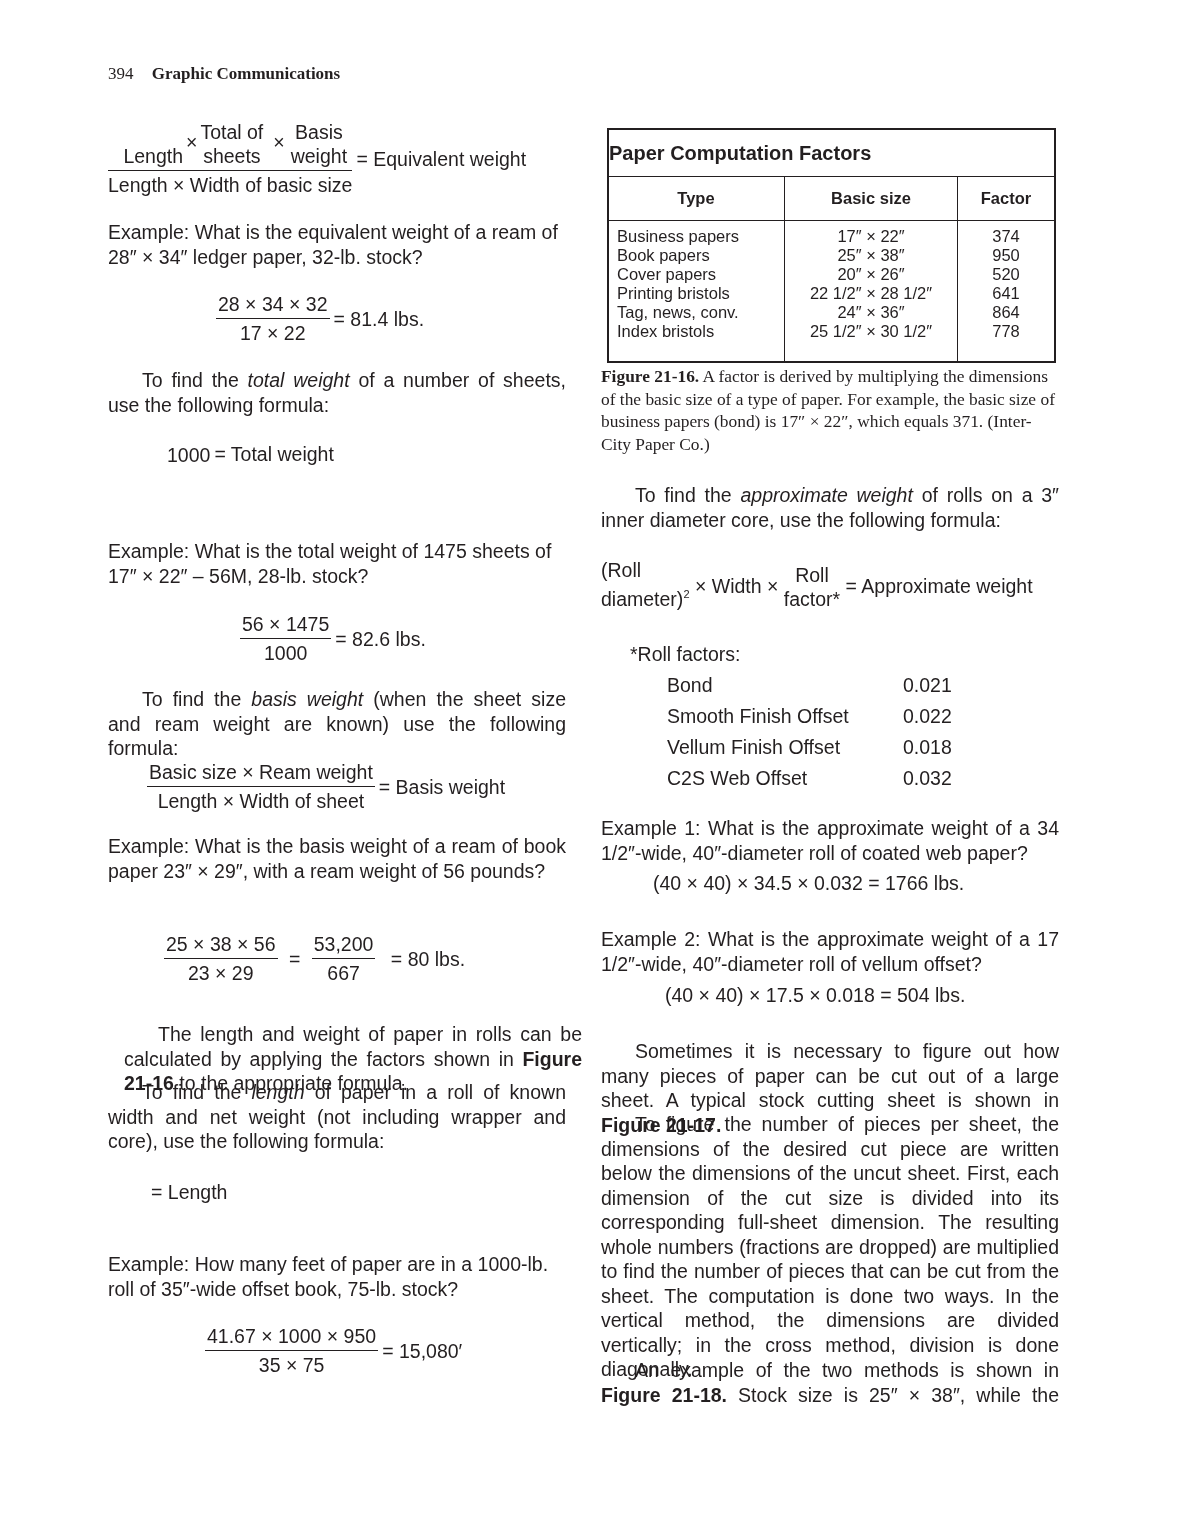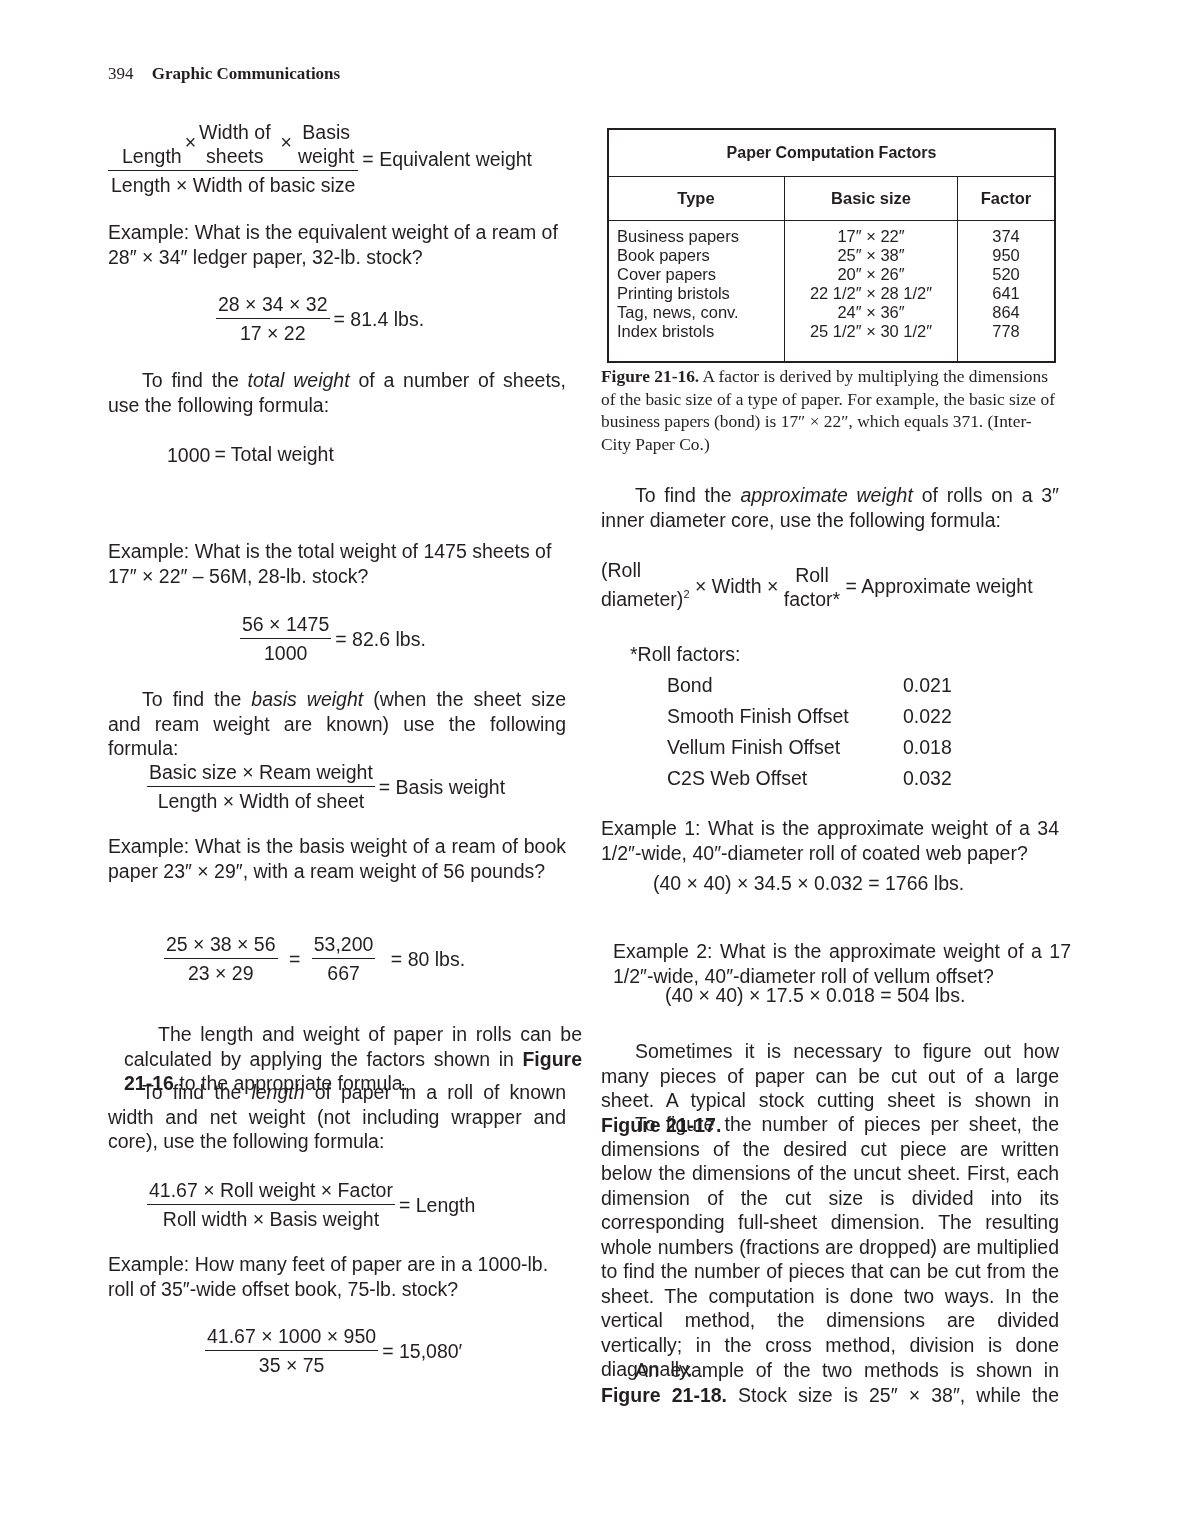--- a/index.html
+++ b/index.html
@@ -21,21 +21,21 @@
   .frac { display:inline-block; vertical-align:middle; text-align:center; }
   .frac .n { display:block; border-bottom:1.3px solid #231f20; padding:0 2px 2px 2px; }
   .frac .d { display:block; padding-top:2px; }
   .eqrow { font-size:19.5px; line-height:24px; white-space:nowrap; }
   .eqrow .res { vertical-align:middle; margin-left:4px; }
   .stack { display:inline-block; vertical-align:bottom; text-align:center; line-height:24px; }
   .times-up { display:inline-block; vertical-align:bottom; position:relative; top:-14px; margin:0 3px; }
 
   
   .tbl { left:607px; top:128px; width:445px; border:2px solid #231f20; font-size:16.5px; }
-  .tbl .cap { text-align:center; font-weight:bold; height:46px; line-height:46px; border-bottom:1.5px solid #231f20; font-size:16px; }
+  .tbl .cap { font-weight:bold; height:46px; line-height:46px; border-bottom:1.5px solid #231f20; font-size:20px; }
   .tbl table { width:100%; border-collapse:collapse; }
   .tbl th { font-weight:bold; height:41px; border-bottom:1.5px solid #231f20; font-size:16.5px; }
   .tbl td { vertical-align:top; padding-top:6px; padding-bottom:20px; line-height:19px; }
   .tbl .c1 { width:166px; border-right:1.5px solid #231f20; text-align:left; padding-left:8px; }
   .tbl .c2 { width:170px; border-right:1.5px solid #231f20; text-align:center; }
   .tbl .c3 { text-align:center; }
   .tbl th.c1 { text-align:center; padding-left:0; }
 
   .caption { left:601px; top:365px; width:460px; font-family:"Liberation Serif", serif; font-size:17.4px; line-height:22.5px; }
   .caption b { font-weight:bold; }
@@ -48,21 +48,21 @@
 <body>
 
 <div class="abs header">
   <span class="num">394</span>
   <span class="title">Graphic Communications</span>
 </div>
 
 <div class="abs eqrow" style="left:108px; top:120px;">
   <span class="frac">
     <span class="n" style="padding:0 0 2px 0;">
-      <span class="stack" style="margin-left:14px;"><span>Length</span></span><span class="times-up">×</span><span class="stack"><span>Width of</span><br><span>sheets</span></span><span class="times-up" style="margin:0 6px 0 10px;">×</span><span class="stack" style="margin-right:4px;"><span>Basis</span><br><span>weight</span></span>
+      <span class="stack" style="margin-left:14px;"><span>Length</span></span><span class="times-up">×</span><span class="stack"><span>Total of</span><br><span>sheets</span></span><span class="times-up" style="margin:0 6px 0 10px;">×</span><span class="stack" style="margin-right:4px;"><span>Basis</span><br><span>weight</span></span>
     </span>
     <span class="d">Length × Width of basic size</span>
   </span><span class="res">= Equivalent weight</span>
 </div>
 
 <p class="abs colL txt" style="top:220px; margin:0;">Example: What is the equivalent weight of a ream of 28″ × 34″ ledger paper, 32-lb. stock?</p>
 
 <div class="abs eqrow" style="left:216px; top:292px;">
   <span class="frac"><span class="n" style="padding:0 2px 2px 2px;">28 × 34 × 32</span><span class="d">17 × 22</span></span><span class="res">= 81.4 lbs.</span>
 </div>
@@ -94,21 +94,21 @@
   <span class="res" style="margin:0 6px;">=</span>
   <span class="frac"><span class="n">53,200</span><span class="d">667</span></span>
   <span class="res" style="margin-left:10px;">= 80 lbs.</span>
 </div>
 
 <p class="abs colL txt just indent" style="top:1006px; margin:16px;"><span>The length and weight of paper in rolls can be calculated by applying the factors shown in </span><b>Figure 21-16</b><span> to the appropriate formula.</span></p>
 
 <p class="abs colL txt just indent" style="top:1080px; margin:0;"><span>To find the </span><em>length</em><span> of paper in a roll of known width and net weight (not including wrapper and core), use the following formula:</span></p>
 
 <div class="abs eqrow" style="left:147px; top:1178px;">
-  <span class="frac"><span class="n">41.67 × Roll weight × Factor</span><span class="d">Roll width × Basis weight</span></span><span class="res">= Length</span>
+  <span class="res">= Length</span>
 </div>
 
 <p class="abs colL txt" style="top:1252px; margin:0;">Example: How many feet of paper are in a 1000-lb. roll of 35″-wide offset book, 75-lb. stock?</p>
 
 <div class="abs eqrow" style="left:205px; top:1324px;">
   <span class="frac"><span class="n">41.67 × 1000 × 950</span><span class="d">35 × 75</span></span><span class="res">= 15,080′</span>
 </div>
 
 <div class="abs tbl">
   <div class="cap">Paper Computation Factors</div>
@@ -178,20 +178,20 @@
     </div>
   <div style="position:absolute; left:0; top:124px; width:100%;">
       <span class="name">C2S Web Offset</span>
       <span class="val">0.032</span>
     </div>
 </div>
 
 <p class="abs colR txt just" style="top:816px; margin:0;">Example 1: What is the approximate weight of a 34 1/2″-wide, 40″-diameter roll of coated web paper?</p>
 <div class="abs txt" style="left:653px; top:871px;">(40 × 40) × 34.5 × 0.032 = 1766 lbs.</div>
 
-<p class="abs colR txt just" style="top:927px; margin:12px;">Example 2: What is the approximate weight of a 17 1/2″-wide, 40″-diameter roll of vellum offset?</p>
+<p class="abs colR txt just" style="top:927px; margin:0;">Example 2: What is the approximate weight of a 17 1/2″-wide, 40″-diameter roll of vellum offset?</p>
 <div class="abs txt" style="left:665px; top:983px;">(40 × 40) × 17.5 × 0.018 = 504 lbs.</div>
 
 <p class="abs colR txt just indent" style="top:1039px; margin:0;"><span>Sometimes it is necessary to figure out how many pieces of paper can be cut out of a large sheet. A typical stock cutting sheet is shown in </span><b>Figure 21-17.</b></p>
 
 <p class="abs colR txt just indent" style="top:1112px; margin:0;">To figure the number of pieces per sheet, the dimensions of the desired cut piece are written below the dimensions of the uncut sheet. First, each dimension of the cut size is divided into its corresponding full-sheet dimension. The resulting whole numbers (fractions are dropped) are multiplied to find the number of pieces that can be cut from the sheet. The computation is done two ways. In the vertical method, the dimensions are divided vertically; in the cross method, division is done diagonally.</p>
 
 <p class="abs colR txt just indent" style="top:1358px; margin:0; text-align-last:justify;"><span>An example of the two methods is shown in </span><b>Figure 21-18.</b><span> Stock size is 25″ × 38″, while the</span></p>
 
 </body></html>

